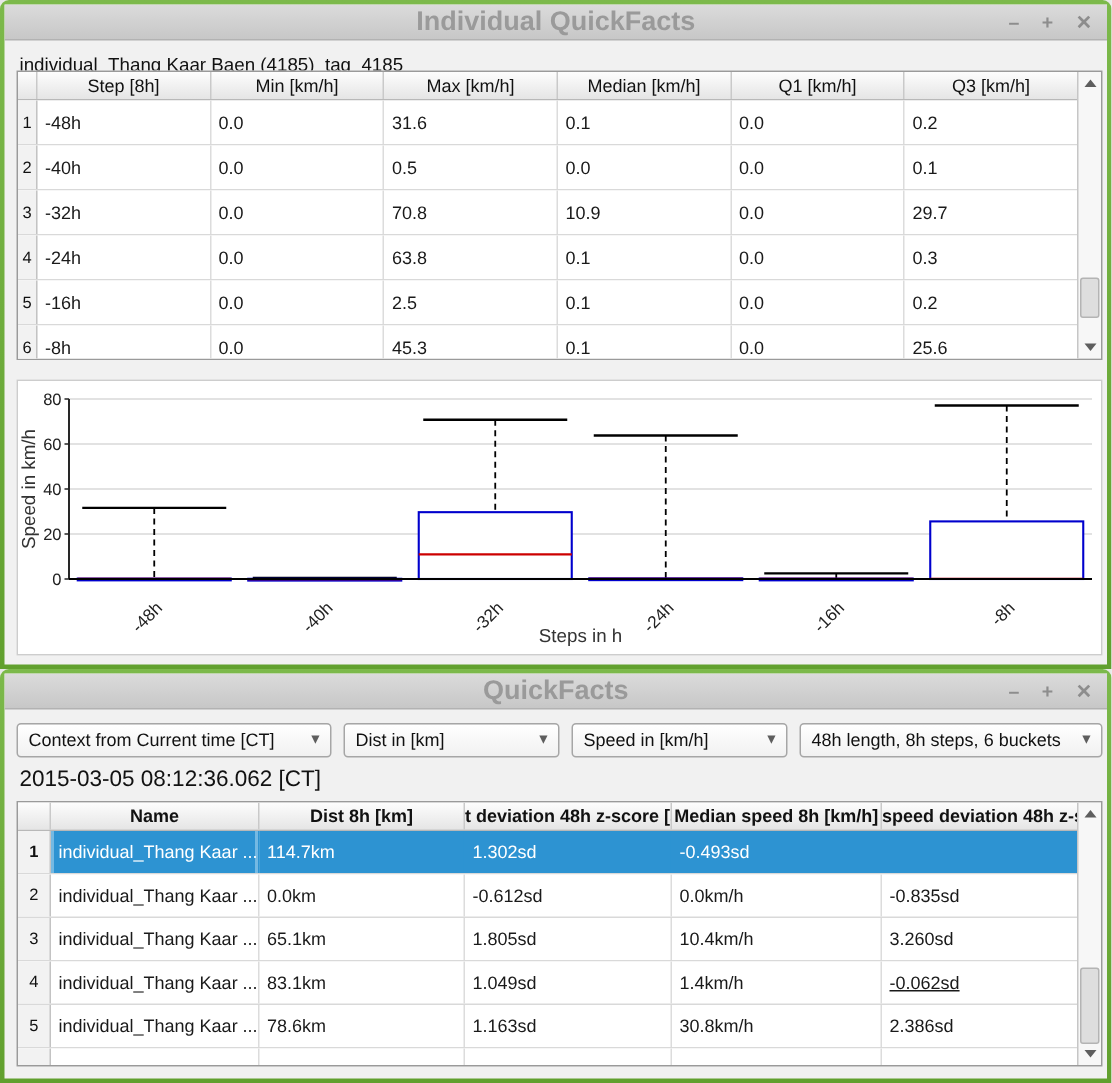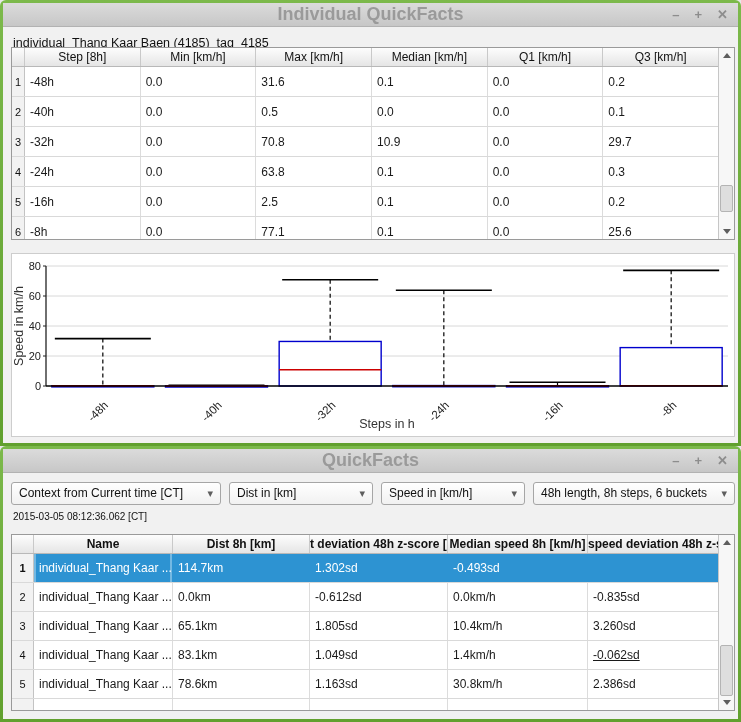--- a/index.html
+++ b/index.html
@@ -54,21 +54,21 @@
     border:1px solid #b4b4b4; border-radius:2px; box-sizing:border-box; }
 
   .chart { position:absolute; left:8px; top:250px; width:724px; height:184px;
     background:#fff; border:1px solid #cdcdcd; box-sizing:border-box; }
 
   .dropdown { position:absolute; top:33px; height:23px; background:linear-gradient(#ffffff,#f1f1f1);
     border:1px solid #a6a6a6; border-radius:3px; box-sizing:border-box; font-size:12px;
     line-height:21px; padding-left:7px; color:#111; white-space:nowrap; overflow:hidden; }
   .dd-arrow { position:absolute; right:7px; top:-1px; line-height:22px; color:#5e5e5e; font-size:11px; }
 
-  .timestamp { position:absolute; left:10px; top:62px; font-size:10px; color:#111; }
+  .timestamp { position:absolute; left:10px; top:62px; font-size:15px; color:#111; }
 </style>
 </head>
 <body>
 
 <div class="window" id="win-top">
   <div class="win-inner">
     <div class="titlebar">
       <div class="title">Individual QuickFacts</div>
       <div class="win-buttons">
         <span>–</span>
@@ -130,21 +130,21 @@
             <div class="td" style="flex: 1 1 0px;">0.0</div>
             <div class="td" style="flex: 1 1 0px;">2.5</div>
             <div class="td" style="flex: 1 1 0px;">0.1</div>
             <div class="td" style="flex: 1 1 0px;">0.0</div>
             <div class="td" style="flex: 1 1 0px;">0.2</div>
           </div>
           <div class="trow" style="height: 30px;">
             <div class="rownum" style="width: 13px;">6</div>
             <div class="td" style="flex: 1 1 0px;">-8h</div>
             <div class="td" style="flex: 1 1 0px;">0.0</div>
-            <div class="td" style="flex: 1 1 0px;">77.1</div>
+            <div class="td" style="flex: 1 1 0px;">45.3</div>
             <div class="td" style="flex: 1 1 0px;">0.1</div>
             <div class="td" style="flex: 1 1 0px;">0.0</div>
             <div class="td" style="flex: 1 1 0px;">25.6</div>
           </div>
         </div>
         <div class="vscroll">
           <div class="sarrow">
             <div class="tri-up"></div>
           </div>
           <div class="sarrow down">

